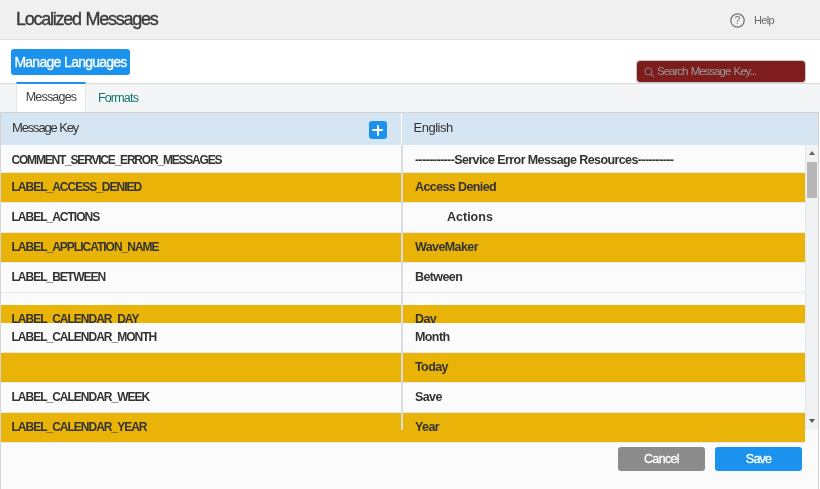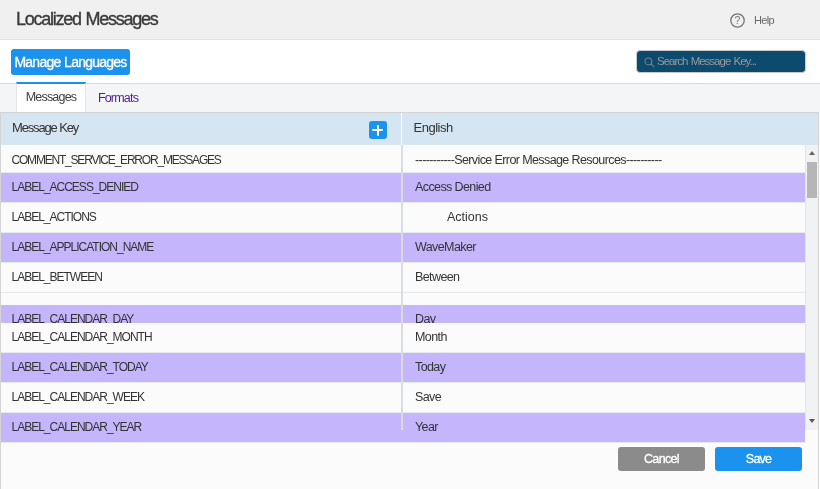--- a/index.html
+++ b/index.html
@@ -6,43 +6,43 @@
 html,body { width:820px; height:489px; font-family:"Liberation Sans",sans-serif; background:#ffffff; overflow:hidden; position:relative; }
 
 
 .titlebar { position:absolute; top:0; left:0; width:820px; height:40px; background:#f0f0f0; border-bottom:1px solid #e3e3e3; }
 .title { position:absolute; left:16px; top:9px; font-size:18px; color:#3b3b3b; letter-spacing:-1.25px; word-spacing:1px; -webkit-text-stroke:0.35px #3b3b3b; white-space:nowrap; }
 .helpico { position:absolute; left:730px; top:13px; width:15px; height:15px; }
 .helptxt { position:absolute; left:754px; top:13px; font-size:11px; line-height:15px; color:#6a6a6a; letter-spacing:-0.7px; }
 
 
 .btn-manage { position:absolute; left:11px; top:49px; width:119px; height:26px; background:#1b92ee; border-radius:3px; color:#ffffff; font-size:14px; letter-spacing:-0.76px; word-spacing:0.5px; -webkit-text-stroke:0.3px #ffffff; text-align:center; line-height:26px; white-space:nowrap; }
-.search { position:absolute; left:636px; top:50px; width:170px; height:23px; border:1px solid #c9c9c9; border-radius:4px; background:#0c4a6e; }
+.search { position:absolute; left:636px; top:60px; width:170px; height:23px; border:1px solid #c9c9c9; border-radius:4px; background:#7f1d1d; }
 .search-txt { position:absolute; left:20px; top:0px; font-size:11.5px; line-height:21px; color:#9a9a9a; letter-spacing:-1px; word-spacing:1px; white-space:nowrap; }
 .search-ico { position:absolute; left:7px; top:6px; width:11px; height:11px; }
 
 
 .tabbar { position:absolute; left:0px; top:82.5px; width:820px; height:29.5px; background:#f4f5f6; border-top:1px solid #dadada; }
 .tab-active { position:absolute; left:16px; top:82px; width:70px; height:30px; background:#ffffff; border-top:2px solid #1b92ee; border-left:1px solid #e5e5e5; border-right:1px solid #e5e5e5; color:#3d3d3d; font-size:12.5px; letter-spacing:-0.8px; text-align:center; line-height:27px; }
-.tab-formats { position:absolute; left:85px; top:84px; width:66px; height:28px; color:#4c1d95; font-size:12.5px; letter-spacing:-0.8px; text-align:center; line-height:28px; }
+.tab-formats { position:absolute; left:85px; top:84px; width:66px; height:28px; color:#0f766e; font-size:12.5px; letter-spacing:-0.8px; text-align:center; line-height:28px; }
 
 
 .table { position:absolute; left:0px; top:111.5px; width:819px; height:401px; border:1px solid #d4d4d4; background:#fbfbfb; overflow:hidden; }
 .thead { position:absolute; left:0px; top:0px; width:817px; height:32px; background:#d5e6f2; }
 .th-sep { position:absolute; left:399.5px; top:0px; width:1.5px; height:32px; background:#ffffff; }
 .th-key { position:absolute; left:11px; top:7px; font-size:13px; letter-spacing:-1.15px; color:#333333; }
 .th-eng { position:absolute; left:412.5px; top:7px; font-size:13px; letter-spacing:-0.5px; color:#333333; }
 .plusbtn { position:absolute; left:367.5px; top:8.5px; width:18px; height:18px; background:#1b92ee; border-radius:3px; }
 .plusbtn .h { position:absolute; left:3.5px; top:8px; width:11px; height:2px; background:#ffffff; border-radius:1px; }
 .plusbtn .v { position:absolute; left:8px; top:3.5px; width:2px; height:11px; background:#ffffff; border-radius:1px; }
 
 .tbody { position:absolute; left:0px; top:32px; width:804px; height:285px; }
-.row { position:absolute; left:0px; width:804px; height:30px; border-bottom:1px solid #e6eaec; }
+.row { position:absolute; left:0px; width:804px; height:30px; border-bottom:1px solid #e6eaec;font-weight:bold; }
 .row.odd { background:#fbfbfb; }
-.row.even { background:#c4b5fd; }
+.row.even { background:#eab308; }
 .cell-k { position:absolute; left:10.5px; top:6.5px; font-size:12px; letter-spacing:-1px; color:#333333; white-space:nowrap; }
 .cell-v { position:absolute; left:414px; top:7px; font-size:12.5px; letter-spacing:-0.6px; color:#333333; white-space:nowrap; }
 .col-sep { position:absolute; left:400px; top:32px; width:1.5px; height:285px; background:#d9dde0; }
 
 
 .sb-track { position:absolute; left:804px; top:32px; width:13px; height:285px; background:#f1f2f3; border-left:1px solid #e4e6e8; }
 .sb-thumb { position:absolute; left:806px; top:49.5px; width:10px; height:35.5px; background:#b6b6b6; }
 .arr-up { position:absolute; left:807.5px; top:38.5px; width:0; height:0; border-left:3.5px solid transparent; border-right:3.5px solid transparent; border-bottom:4.5px solid #636363; }
 .arr-dn { position:absolute; left:807.5px; top:306px; width:0; height:0; border-left:3.5px solid transparent; border-right:3.5px solid transparent; border-top:4.5px solid #555555; }
 
@@ -105,21 +105,20 @@
       </div>
     <div class="row even" style="top:148.5px;margin-top:12px;">
         <div class="cell-k">LABEL_CALENDAR_DAY</div>
         <div class="cell-v">Day</div>
       </div>
     <div class="row odd" style="top:178.5px;">
         <div class="cell-k">LABEL_CALENDAR_MONTH</div>
         <div class="cell-v">Month</div>
       </div>
     <div class="row even" style="top:208.5px;">
-        <div class="cell-k">LABEL_CALENDAR_TODAY</div>
         <div class="cell-v">Today</div>
       </div>
     <div class="row odd" style="top:238.5px;">
         <div class="cell-k">LABEL_CALENDAR_WEEK</div>
         <div class="cell-v">Save</div>
       </div>
     <div class="row even" style="top:268.5px;">
         <div class="cell-k">LABEL_CALENDAR_YEAR</div>
         <div class="cell-v">Year</div>
       </div>

